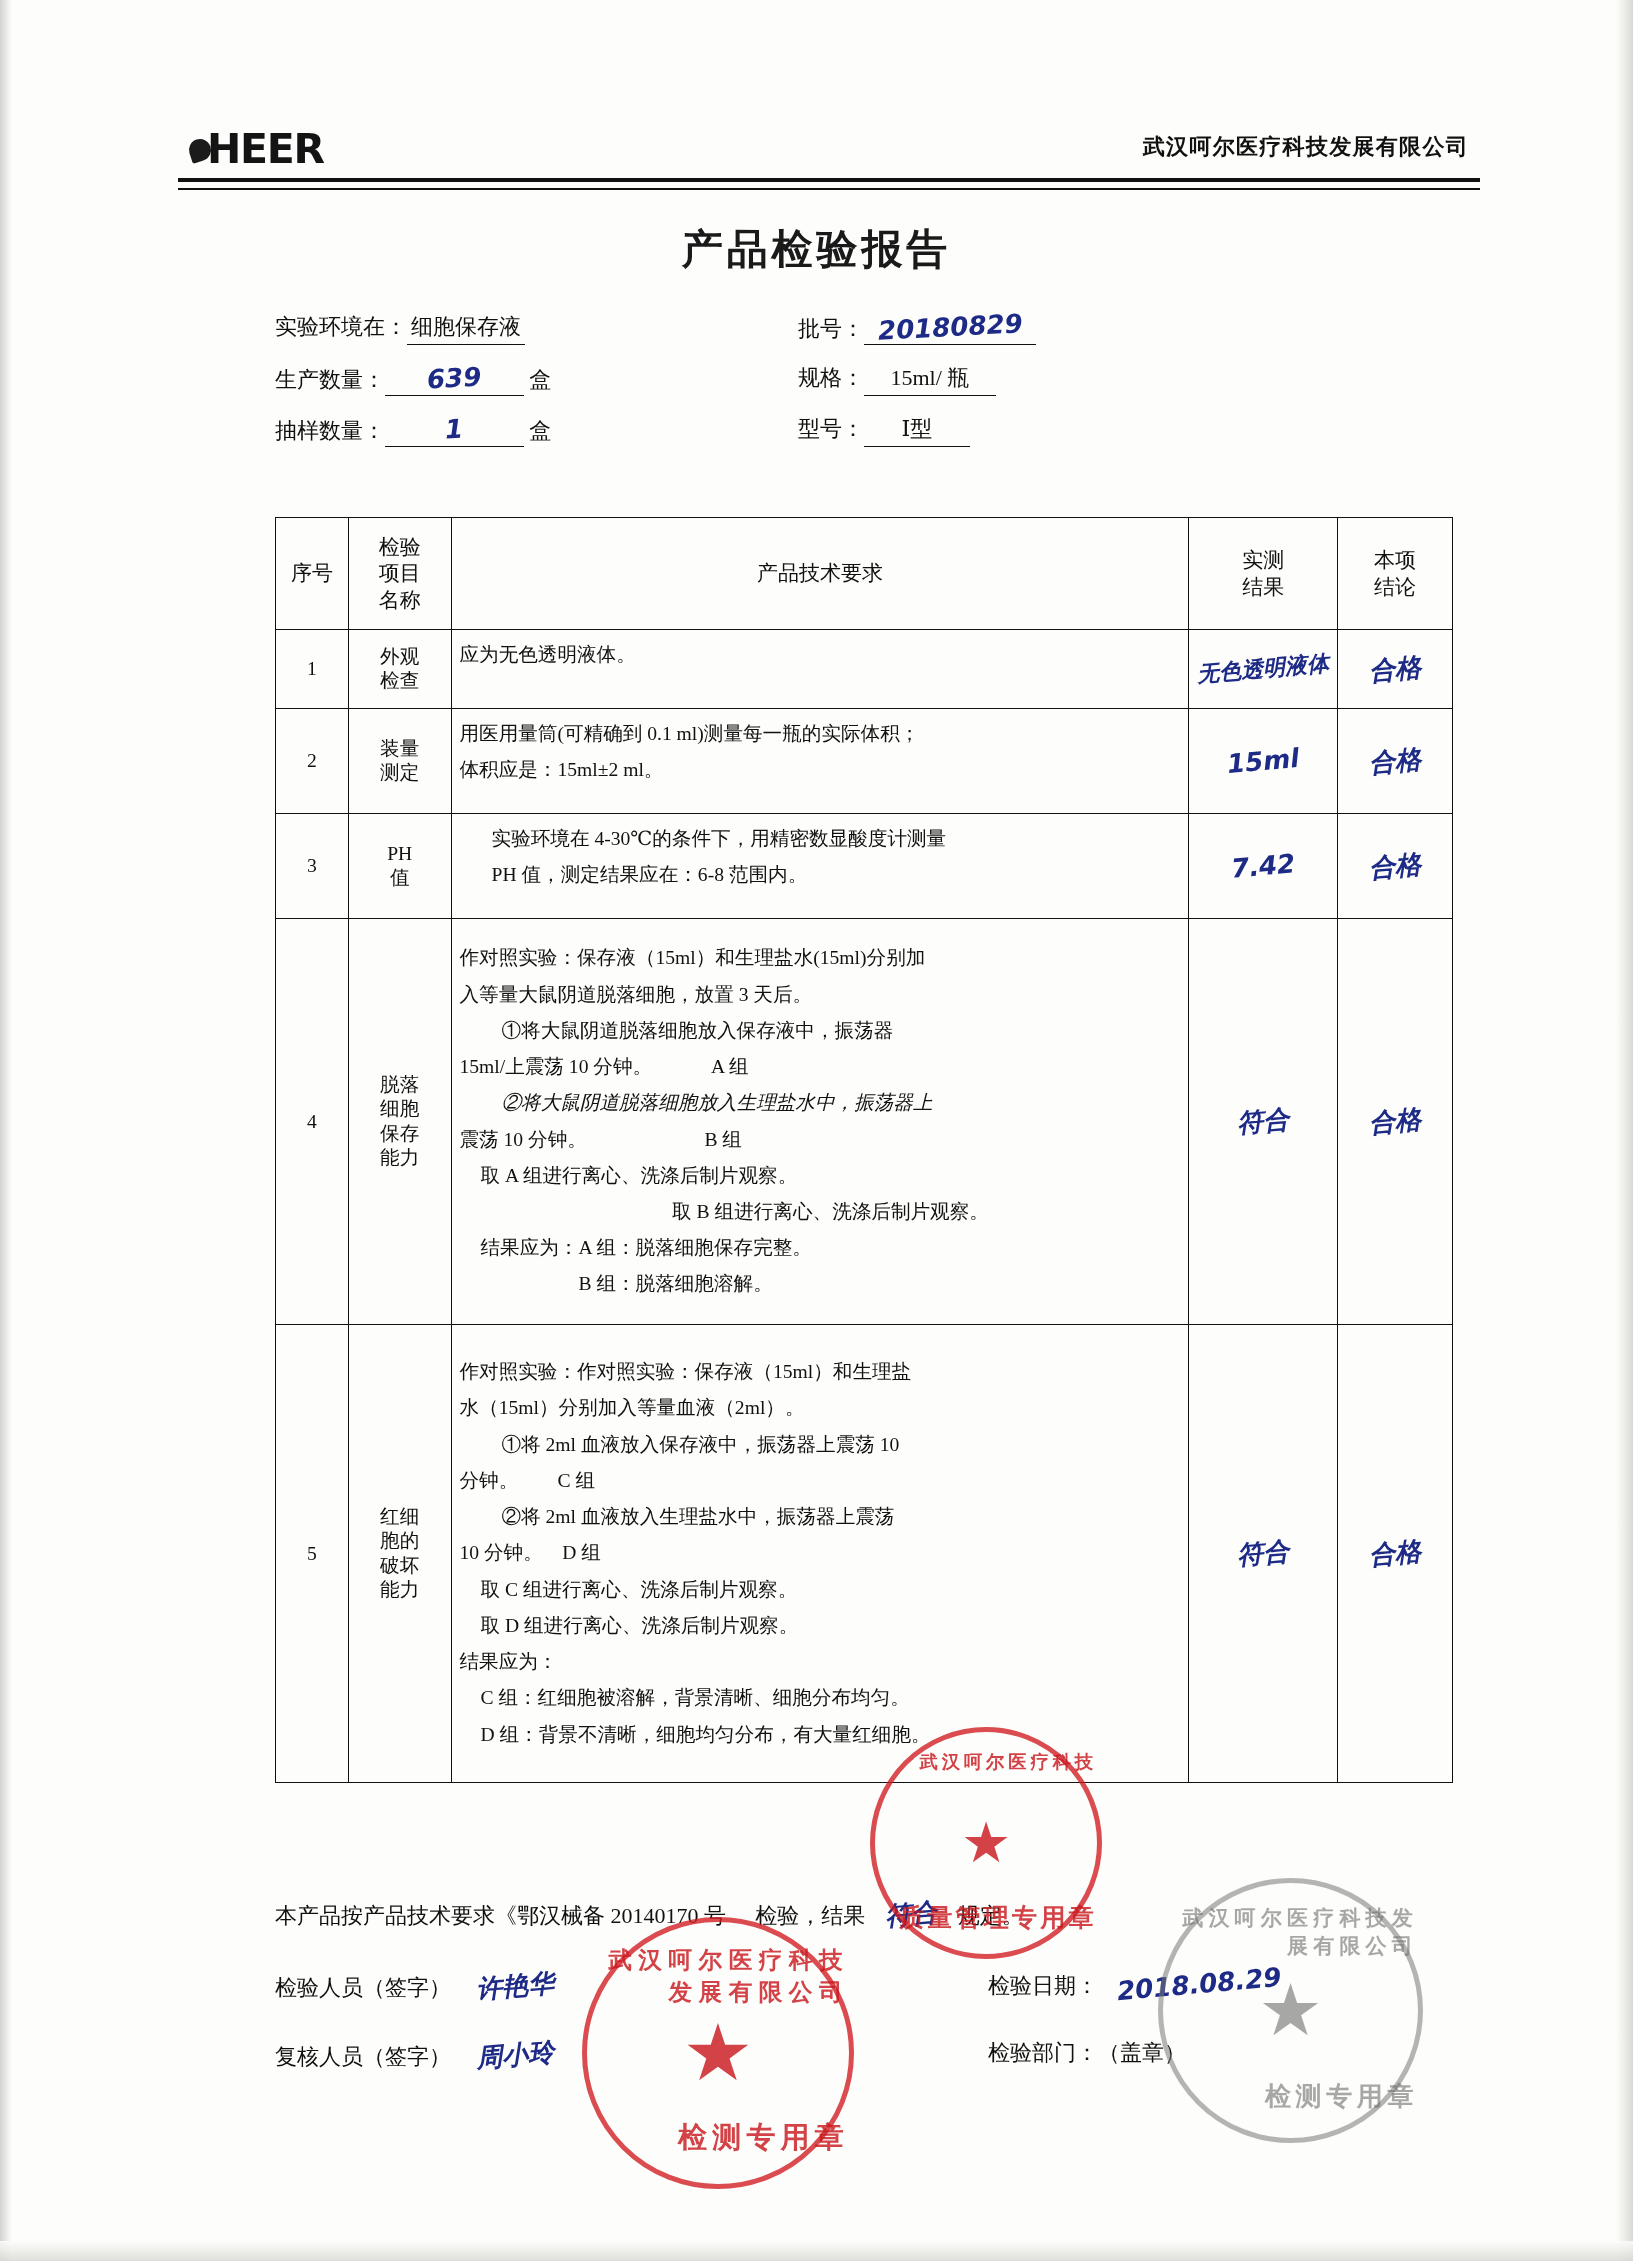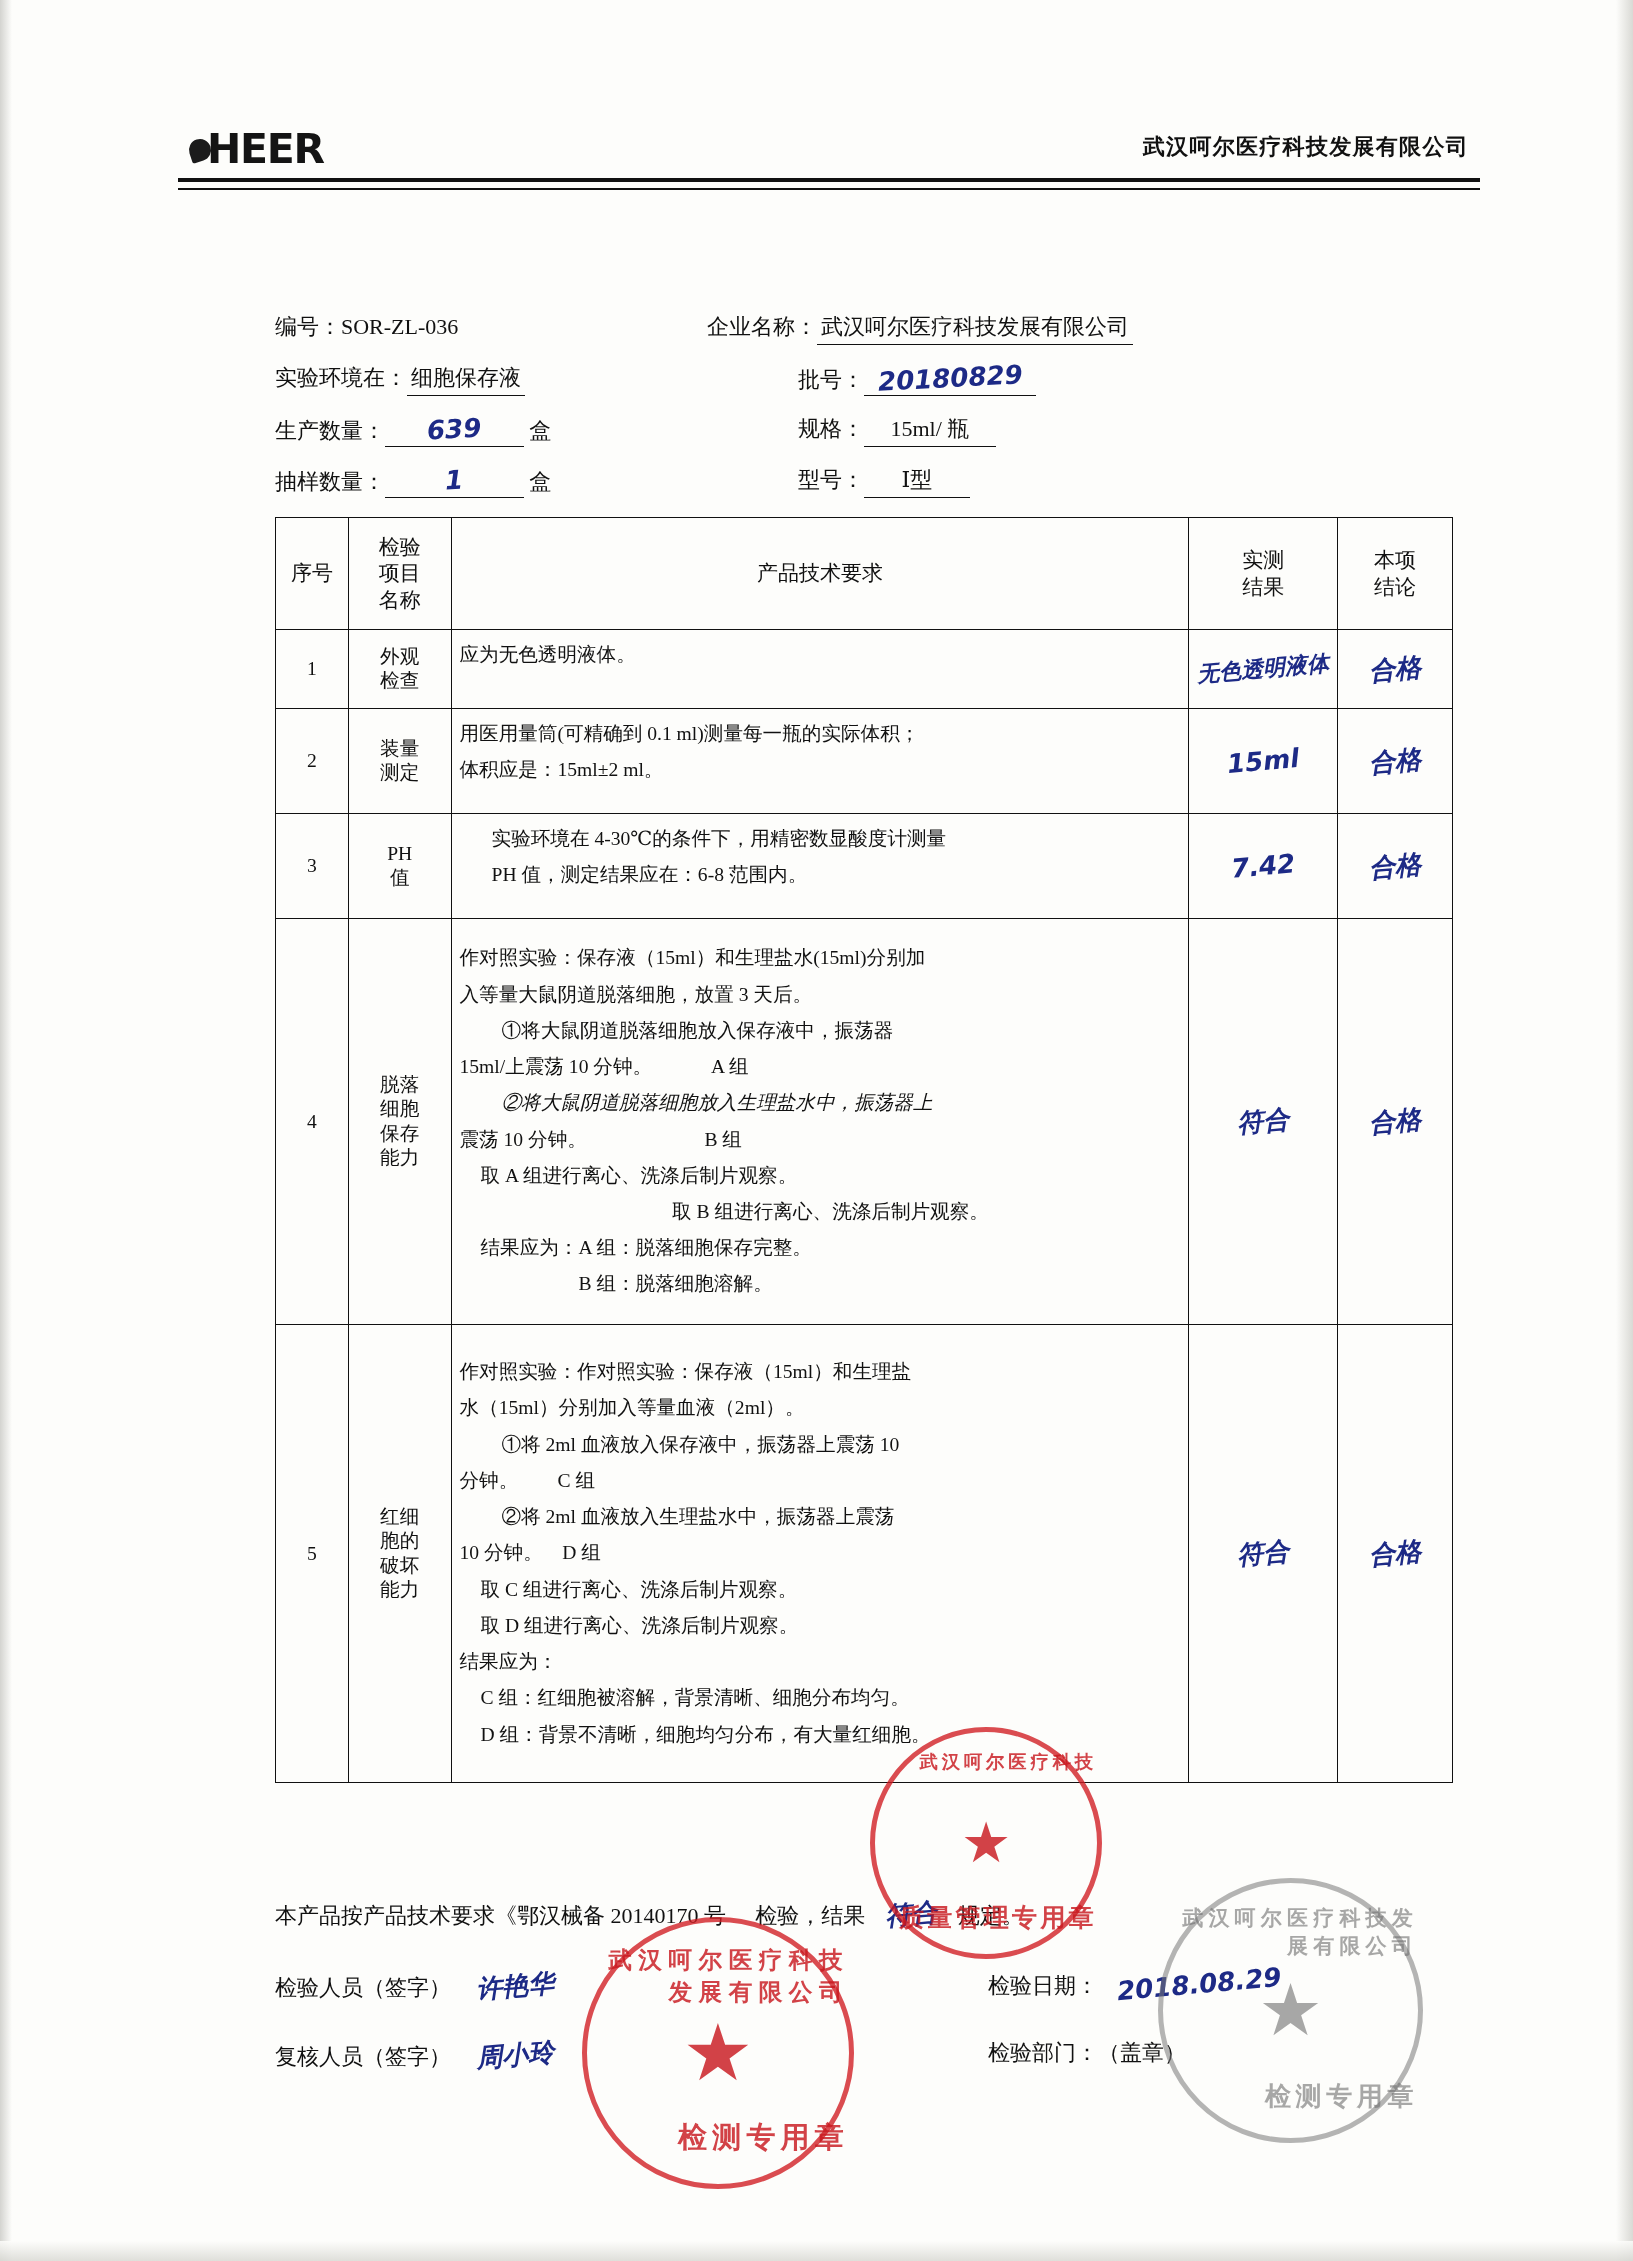--- a/index.html
+++ b/index.html
@@ -261,31 +261,24 @@
   <div class="header">
     <div class="logo">
       <div class="logo-dot"></div>
       <div class="logo-text">HEER</div>
     </div>
     <div class="company-name-top">武汉呵尔医疗科技发展有限公司</div>
   </div>
   <div class="rule-thick"></div>
   <div class="rule-thin"></div>
 
+  <div class="doc-title">产品检验报告</div>
 
   <div class="meta">
 
-    <div class="meta-row">
-      <div class="meta-cell meta-label" style="left:0; top:3.9px;">
-        <span>编号：</span><span>SOR-ZL-036</span>
-      </div>
-      <div class="meta-cell meta-label" style="left:432px; top:3.9px;">
-        <span>企业名称：</span><span class="underline">武汉呵尔医疗科技发展有限公司</span>
-      </div>
-    </div>
 
     <div class="meta-row">
       <div class="meta-cell meta-label" style="left:0; top:3.9px;">
         <span>实验环境在：</span><span class="underline">细胞保存液</span>
       </div>
       <div class="meta-cell meta-label" style="left:523px; top:3.9px;">
         <span>批号：</span><span class="underline" style="min-width:164px;"><span class="hand hand-blue">20180829</span></span>
       </div>
     </div>
 

